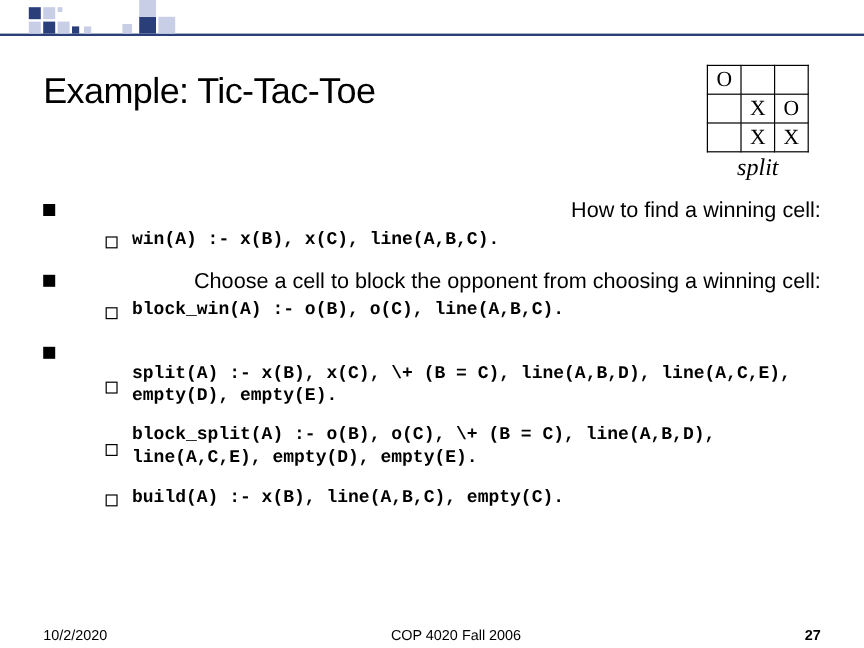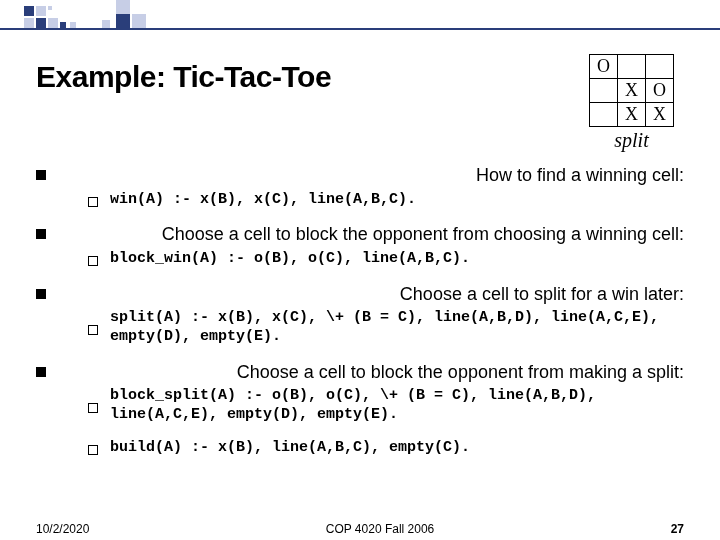--- a/index.html
+++ b/index.html
@@ -22,21 +22,21 @@
     padding: 60px 36px 0 36px;
   }
   .head-row {
     display: flex;
     align-items: flex-start;
     justify-content: space-between;
     margin-bottom: 12px;
   }
   .title {
     font-size: 30px;
-    font-weight: 700;
+    font-weight: 400;
     color: #000;
     letter-spacing: -0.5px;
   }
   .ttt-wrap {
     display: flex;
     flex-direction: column;
     align-items: center;
     margin-right: 10px;
     margin-top: -6px;
   }
@@ -181,33 +181,28 @@
       </div>
       <div class="sub">
         <div class="open-bullet"></div>
         <div class="code">block_win(A) :- o(B), o(C), line(A,B,C).</div>
       </div>
     </div>
 
     <div class="item">
       <div class="item-head">
         <div class="sq-bullet"></div>
-        <div>Choose a cell to split for a win later:</div>
       </div>
       <div class="sub">
         <div class="open-bullet"></div>
         <div class="code">split(A) :- x(B), x(C), \+ (B = C), line(A,B,D), line(A,C,E), empty(D), empty(E).</div>
       </div>
     </div>
 
     <div class="item">
-      <div class="item-head">
-        <div class="sq-bullet"></div>
-        <div>Choose a cell to block the opponent from making a split:</div>
-      </div>
       <div class="sub">
         <div class="open-bullet"></div>
         <div class="code">block_split(A) :- o(B), o(C), \+ (B = C), line(A,B,D), line(A,C,E), empty(D), empty(E).</div>
       </div>
     </div>
 
     <div class="item">
       <div class="sub">
         <div class="open-bullet"></div>
         <div class="code">build(A) :- x(B), line(A,B,C), empty(C).</div>

